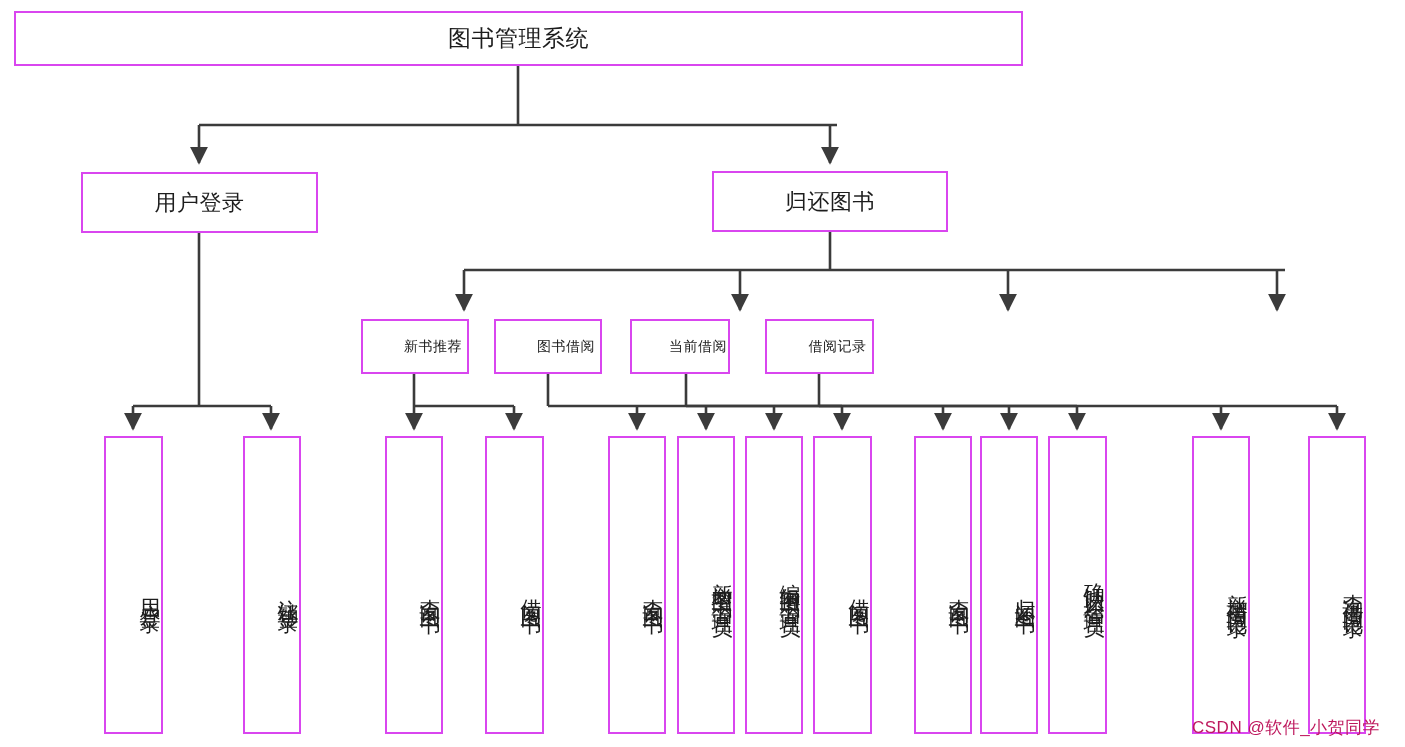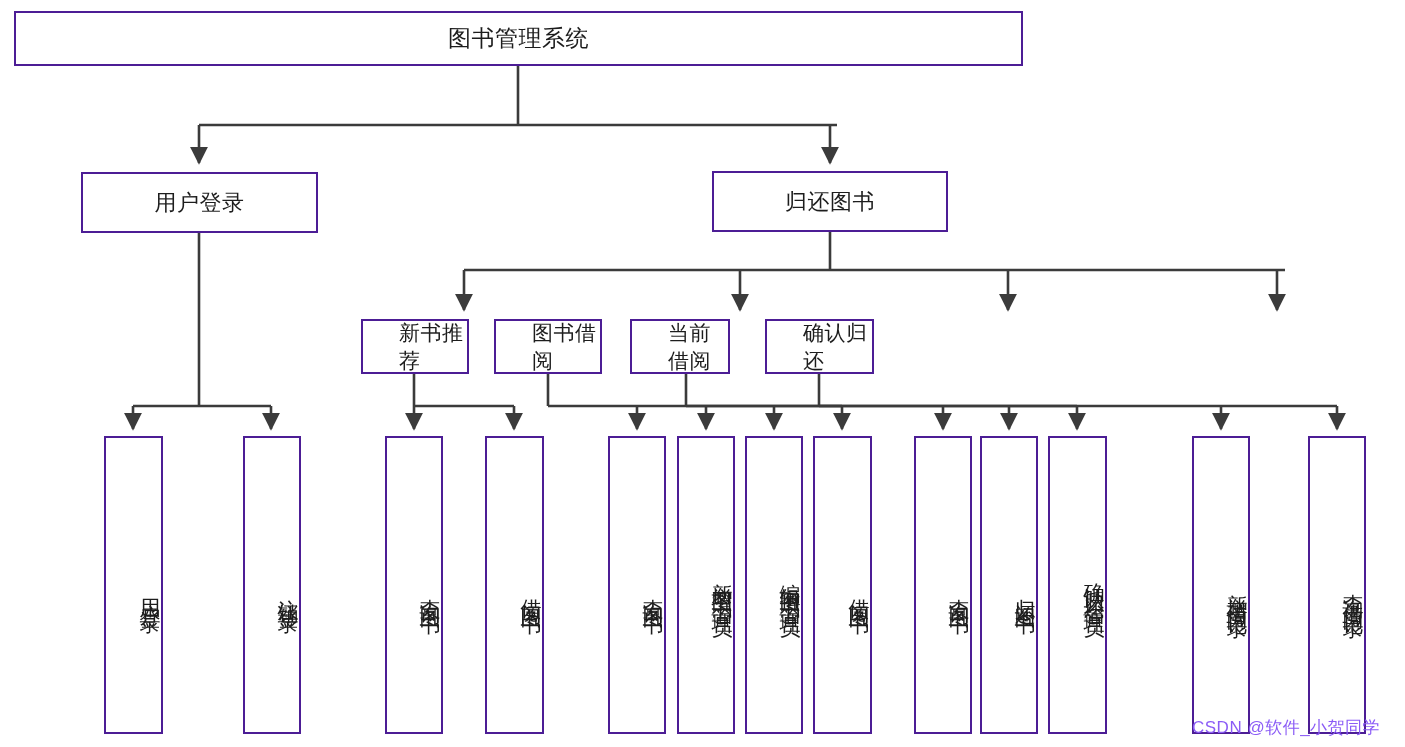--- a/index.html
+++ b/index.html
@@ -19,55 +19,55 @@
     position: absolute;
     left: 0;
     top: 0;
     width: 1405px;
     height: 747px;
     pointer-events: none;
   }
   .node {
     position: absolute;
     box-sizing: border-box;
-    border: 2px solid #4c1d95;
+    border: 2px solid #d946ef;
     background: #ffffff;
     display: flex;
     align-items: center;
     justify-content: center;
     color: #1d1d1d;
     letter-spacing: 0.5px;
   }
   .node.root {
     font-size: 23px;
   }
   .node.level1 {
     font-size: 22px;
   }
   .node.level2 {
-    font-size: 21px;
+    font-size: 14px;
     padding-left: 36px;
   }
   .node.leaf {
     font-size: 21px;
     writing-mode: vertical-rl;
     text-orientation: upright;
     align-items: flex-start;
     justify-content: center;
     padding-top: 14px;
     line-height: 1.05;
     letter-spacing: 5px;
   }
   .node.leaf.tall {
     padding-top: 6px;
   }
   .watermark {
     position: absolute;
     font-size: 17px;
-    color: #8b5cf6;
+    color: #be185d;
     white-space: nowrap;
     letter-spacing: 0.5px;
   }
 </style>
 </head>
 <body>
 
 <div id="canvas">
 
   <svg id="connectors" viewBox="0 0 1405 747" xmlns="http://www.w3.org/2000/svg">
@@ -129,21 +129,21 @@
   <div class="node level1" style="left:81px;top:172px;width:237px;height:61px;">用户登录</div>
 
   <div class="node level1" style="left:712px;top:171px;width:236px;height:61px;">归还图书</div>
 
   <div class="node level2" style="left:361px;top:319px;width:108px;height:55px;">新书推荐</div>
 
   <div class="node level2" style="left:494px;top:319px;width:108px;height:55px;">图书借阅</div>
 
   <div class="node level2" style="left:630px;top:319px;width:100px;height:55px;">当前借阅</div>
 
-  <div class="node level2" style="left:765px;top:319px;width:109px;height:55px;">确认归还</div>
+  <div class="node level2" style="left:765px;top:319px;width:109px;height:55px;">借阅记录</div>
 
   <div class="node leaf" style="left:104px;top:436px;width:59px;height:298px;">用户登录</div>
 
   <div class="node leaf" style="left:243px;top:436px;width:58px;height:298px;">注销登录</div>
 
   <div class="node leaf" style="left:385px;top:436px;width:58px;height:298px;">查询图书</div>
 
   <div class="node leaf" style="left:485px;top:436px;width:59px;height:298px;">借阅图书</div>
 
   <div class="node leaf" style="left:608px;top:436px;width:58px;height:298px;">查询图书</div>

